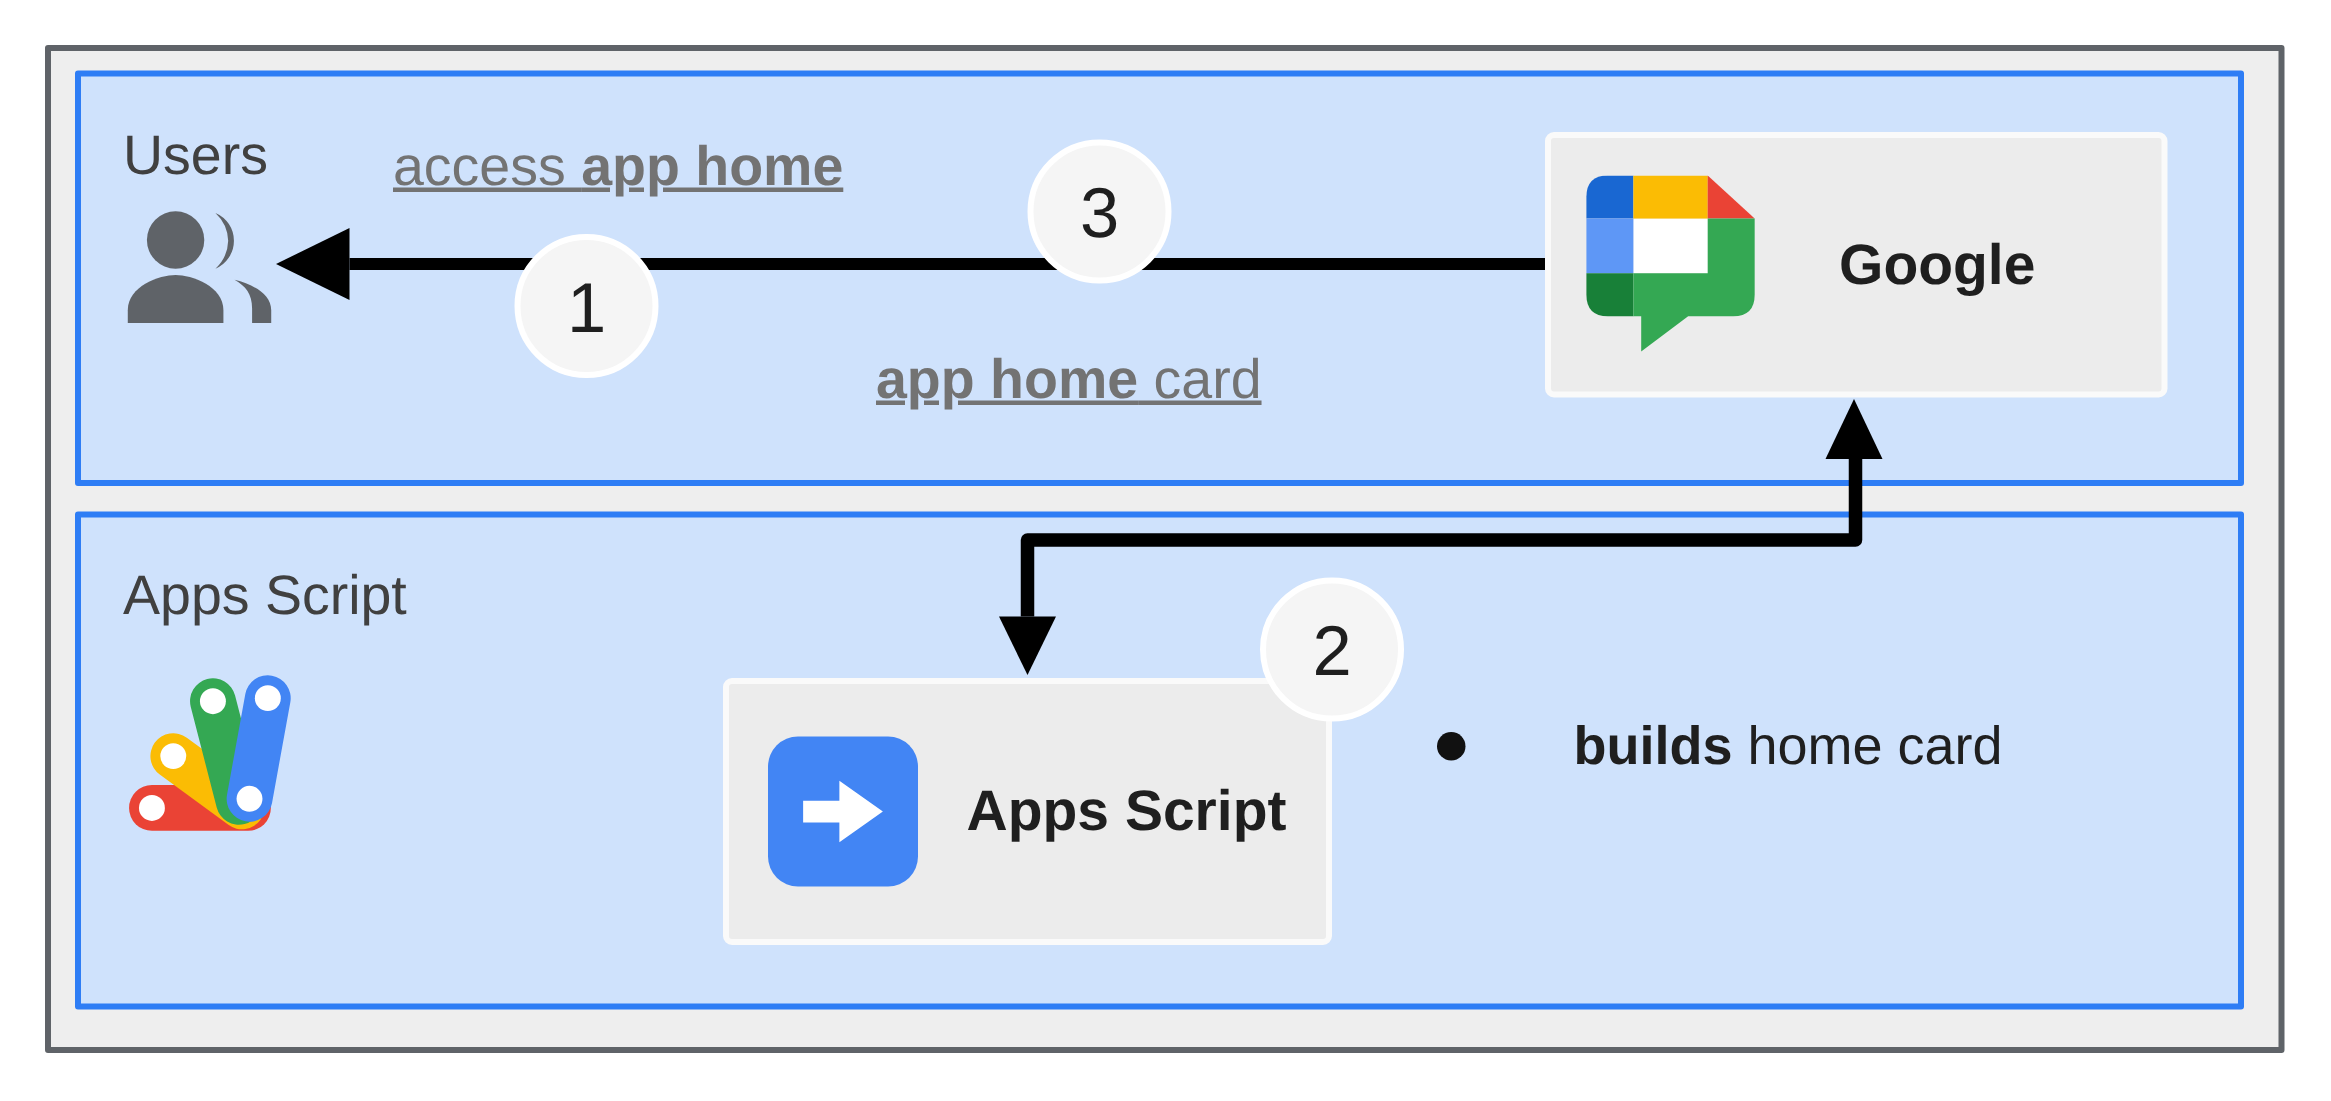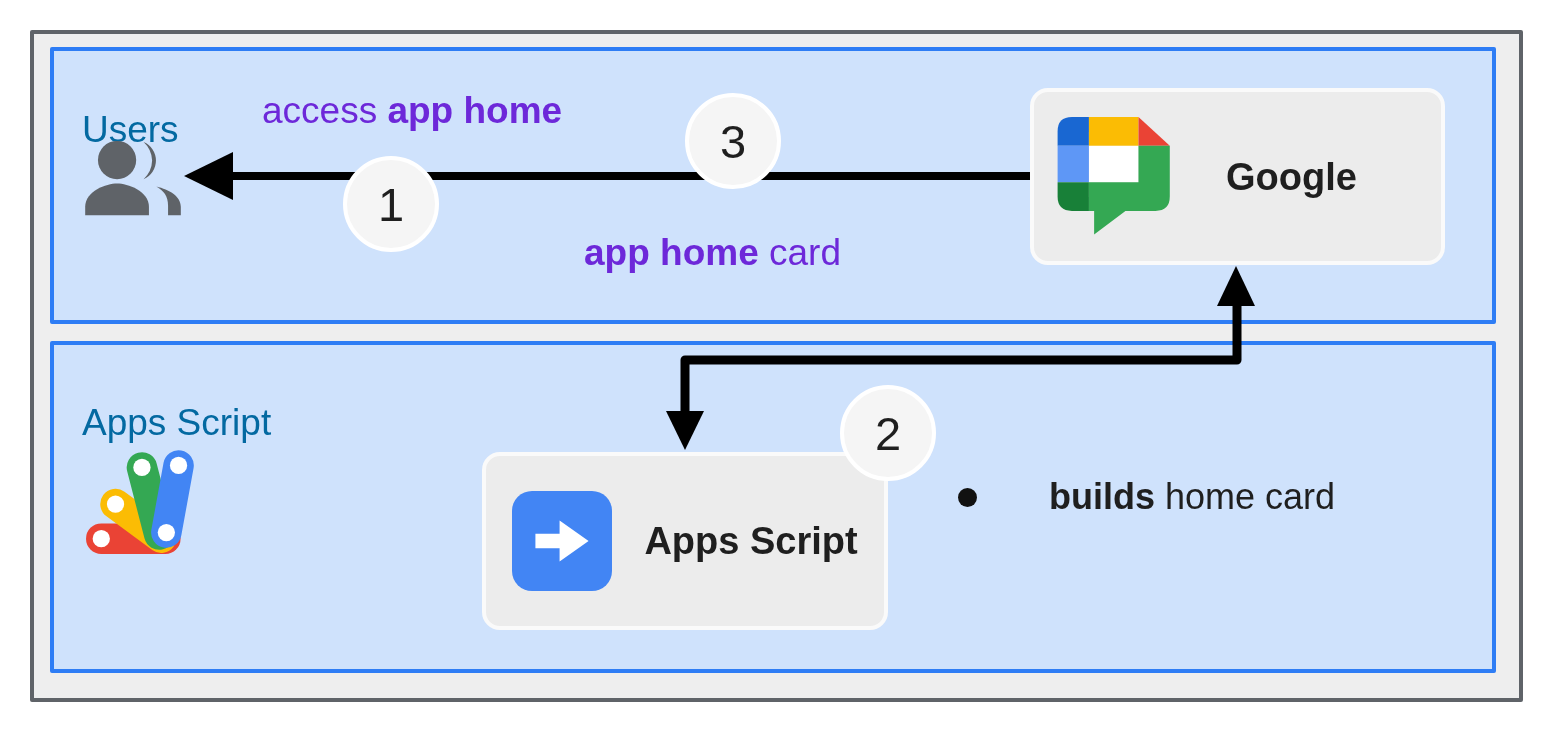--- a/index.html
+++ b/index.html
@@ -13,37 +13,37 @@
 
   
   .panel{background:#cfe2fc;border:4px solid #2e7df5;border-radius:2px;z-index:1;}
   .panel-users{left:50px;top:47px;width:1446px;height:277px;}
   .panel-apps{left:50px;top:341px;width:1446px;height:332px;}
 
   
   svg.arrows{left:0;top:0;width:1554px;height:734px;z-index:2;pointer-events:none;}
 
   
-  .card{background:#ececec;border:4px solid #fafafa;border-radius:18px;z-index:3;
+  .card{background:#ececec;border:4px solid #fafafa;border-radius:6px;z-index:3;
         display:flex;align-items:center;}
   .card-chat{left:1030px;top:88px;width:415px;height:177px;padding:0 56px 0 22px;gap:24px;}
   .card-project{left:482px;top:452px;width:406px;height:178px;padding:0 20px 0 26px;gap:26px;}
   .card-title{flex:1;text-align:center;font-size:38px;font-weight:bold;line-height:46px;color:#1f1f1f;}
 
   
   .step{width:96px;height:96px;border-radius:50%;background:#f5f5f5;border:4px solid #ffffff;
         z-index:4;display:flex;align-items:center;justify-content:center;
         font-size:47px;color:#1f1f1f;}
   .step-1{left:343px;top:156px;}
   .step-3{left:685px;top:93px;}
   .step-2{left:840px;top:385px;}
 
   
-  .lane-label{font-size:37px;line-height:44px;color:#0369a1;z-index:5;margin-top:26px;}
-  .flow-label{font-size:37px;line-height:44px;color:#6d28d9;z-index:5;white-space:nowrap;}
+  .lane-label{font-size:37px;line-height:44px;color:#404040;z-index:5;}
+  .flow-label{font-size:37px;line-height:44px;color:#737373;z-index:5;white-space:nowrap;text-decoration:underline;}
   .flow-label b, .bullet-text b{font-weight:bold;}
 
   
   .project-icon{left:0;top:0;width:100px;height:100px;background:#4285f4;border-radius:20px;
                 display:flex;align-items:center;justify-content:center;flex:0 0 auto;}
 
   
   .bullets{left:958px;top:476px;z-index:5;}
   .bullet-row{display:flex;align-items:center;height:42px;}
   .bullet-row + .bullet-row{margin-top:2px;}

